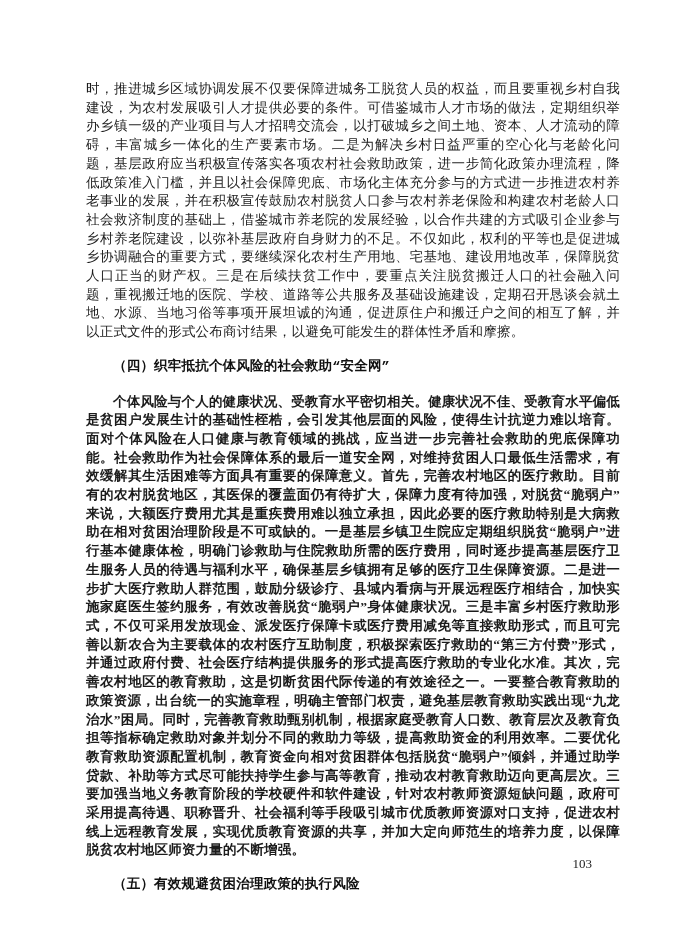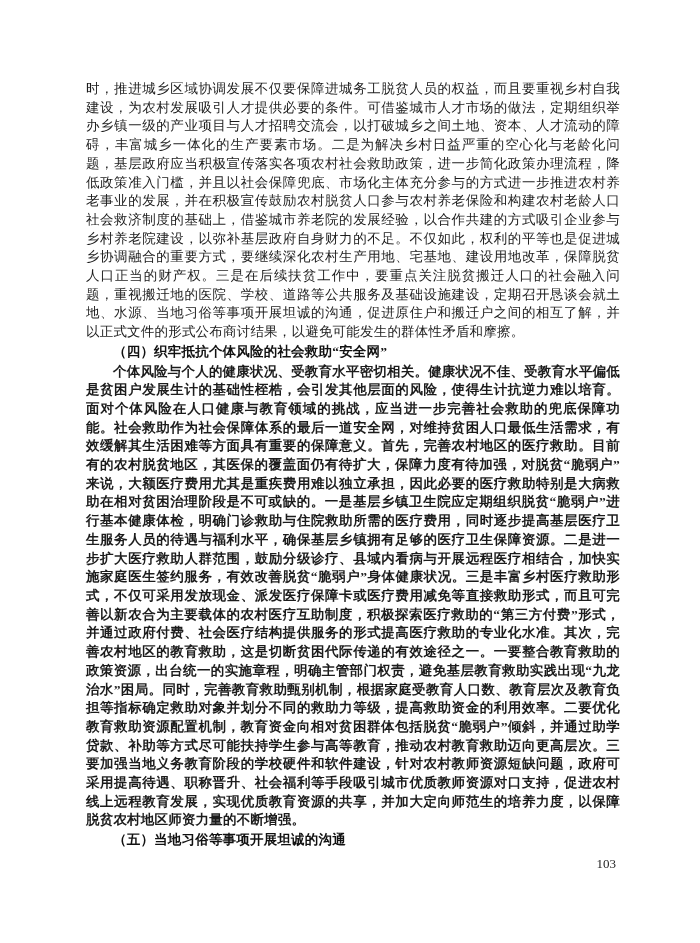--- a/index.html
+++ b/index.html
@@ -25,48 +25,48 @@
     letter-spacing: 0.2px;
   }
   p.para {
     margin: 0;
   }
   p.para.indent {
     text-indent: 2em;
     font-weight: bold;
   }
   h3.section-heading {
-    font-family: Liberation Serif, serif;
+    font-family: Liberation Mono, monospace;
     font-size: 13.5px;
     line-height: 18.7px;
     font-weight: bold;
-    margin: 1px 0;
+    margin: 16px 0;
     text-indent: 2em;
     color: #111111;
   }
   .page-number {
     position: absolute;
-    right: 84px;
+    right: 108px;
     top: 856px;
     font-family: "Liberation Serif", "DejaVu Serif", serif;
     font-size: 13px;
     color: #222222;
   }
 </style>
 </head>
 <body>
 
 <div class="page">
   <div class="body-text">
 
     <p class="para">时，推进城乡区域协调发展不仅要保障进城务工脱贫人员的权益，而且要重视乡村自我建设，为农村发展吸引人才提供必要的条件。可借鉴城市人才市场的做法，定期组织举办乡镇一级的产业项目与人才招聘交流会，以打破城乡之间土地、资本、人才流动的障碍，丰富城乡一体化的生产要素市场。二是为解决乡村日益严重的空心化与老龄化问题，基层政府应当积极宣传落实各项农村社会救助政策，进一步简化政策办理流程，降低政策准入门槛，并且以社会保障兜底、市场化主体充分参与的方式进一步推进农村养老事业的发展，并在积极宣传鼓励农村脱贫人口参与农村养老保险和构建农村老龄人口社会救济制度的基础上，借鉴城市养老院的发展经验，以合作共建的方式吸引企业参与乡村养老院建设，以弥补基层政府自身财力的不足。不仅如此，权利的平等也是促进城乡协调融合的重要方式，要继续深化农村生产用地、宅基地、建设用地改革，保障脱贫人口正当的财产权。三是在后续扶贫工作中，要重点关注脱贫搬迁人口的社会融入问题，重视搬迁地的医院、学校、道路等公共服务及基础设施建设，定期召开恳谈会就土地、水源、当地习俗等事项开展坦诚的沟通，促进原住户和搬迁户之间的相互了解，并以正式文件的形式公布商讨结果，以避免可能发生的群体性矛盾和摩擦。</p>
 
     <h3 class="section-heading">（四）织牢抵抗个体风险的社会救助“安全网”</h3>
 
     <p class="para indent">个体风险与个人的健康状况、受教育水平密切相关。健康状况不佳、受教育水平偏低是贫困户发展生计的基础性桎梏，会引发其他层面的风险，使得生计抗逆力难以培育。面对个体风险在人口健康与教育领域的挑战，应当进一步完善社会救助的兜底保障功能。社会救助作为社会保障体系的最后一道安全网，对维持贫困人口最低生活需求，有效缓解其生活困难等方面具有重要的保障意义。首先，完善农村地区的医疗救助。目前有的农村脱贫地区，其医保的覆盖面仍有待扩大，保障力度有待加强，对脱贫“脆弱户”来说，大额医疗费用尤其是重疾费用难以独立承担，因此必要的医疗救助特别是大病救助在相对贫困治理阶段是不可或缺的。一是基层乡镇卫生院应定期组织脱贫“脆弱户”进行基本健康体检，明确门诊救助与住院救助所需的医疗费用，同时逐步提高基层医疗卫生服务人员的待遇与福利水平，确保基层乡镇拥有足够的医疗卫生保障资源。二是进一步扩大医疗救助人群范围，鼓励分级诊疗、县域内看病与开展远程医疗相结合，加快实施家庭医生签约服务，有效改善脱贫“脆弱户”身体健康状况。三是丰富乡村医疗救助形式，不仅可采用发放现金、派发医疗保障卡或医疗费用减免等直接救助形式，而且可完善以新农合为主要载体的农村医疗互助制度，积极探索医疗救助的“第三方付费”形式，并通过政府付费、社会医疗结构提供服务的形式提高医疗救助的专业化水准。其次，完善农村地区的教育救助，这是切断贫困代际传递的有效途径之一。一要整合教育救助的政策资源，出台统一的实施章程，明确主管部门权责，避免基层教育救助实践出现“九龙治水”困局。同时，完善教育救助甄别机制，根据家庭受教育人口数、教育层次及教育负担等指标确定救助对象并划分不同的救助力等级，提高救助资金的利用效率。二要优化教育救助资源配置机制，教育资金向相对贫困群体包括脱贫“脆弱户”倾斜，并通过助学贷款、补助等方式尽可能扶持学生参与高等教育，推动农村教育救助迈向更高层次。三要加强当地义务教育阶段的学校硬件和软件建设，针对农村教师资源短缺问题，政府可采用提高待遇、职称晋升、社会福利等手段吸引城市优质教师资源对口支持，促进农村线上远程教育发展，实现优质教育资源的共享，并加大定向师范生的培养力度，以保障脱贫农村地区师资力量的不断增强。</p>
 
-    <h3 class="section-heading">（五）当地习俗等事项开展坦诚的沟通</h3>
+    <h3 class="section-heading">（五）有效规避贫困治理政策的执行风险</h3>
 
 
   </div>
 
   <div class="page-number">103</div>
 </div>
 
 </body></html>

